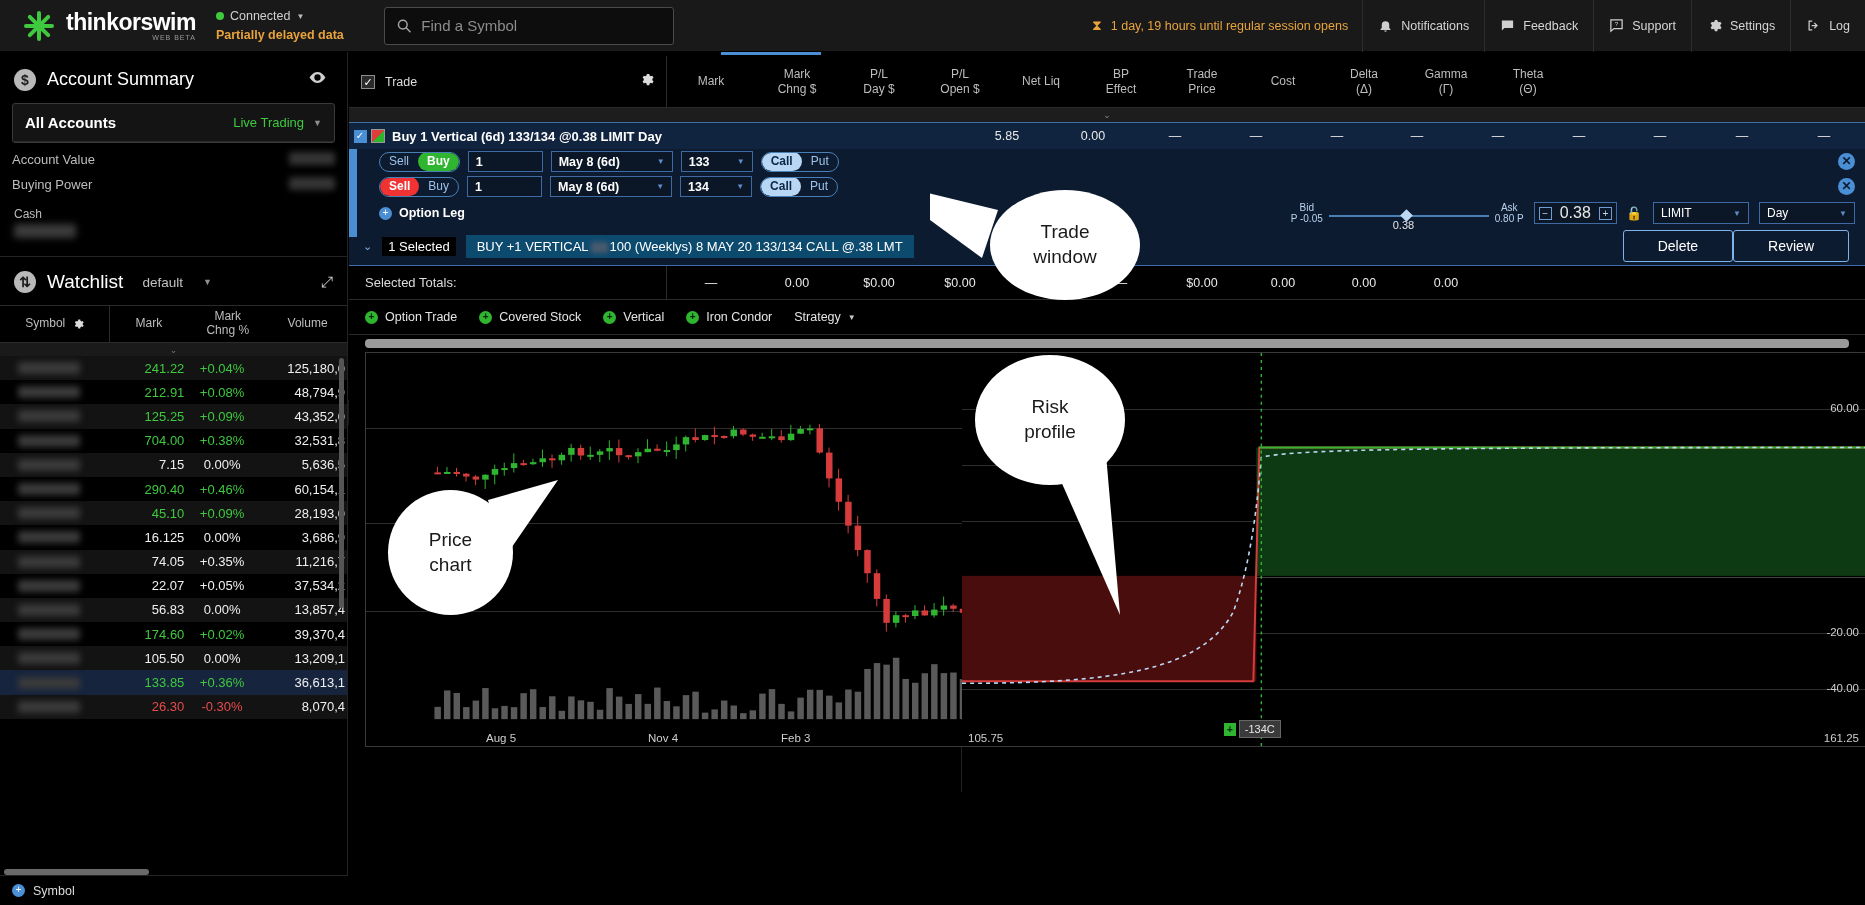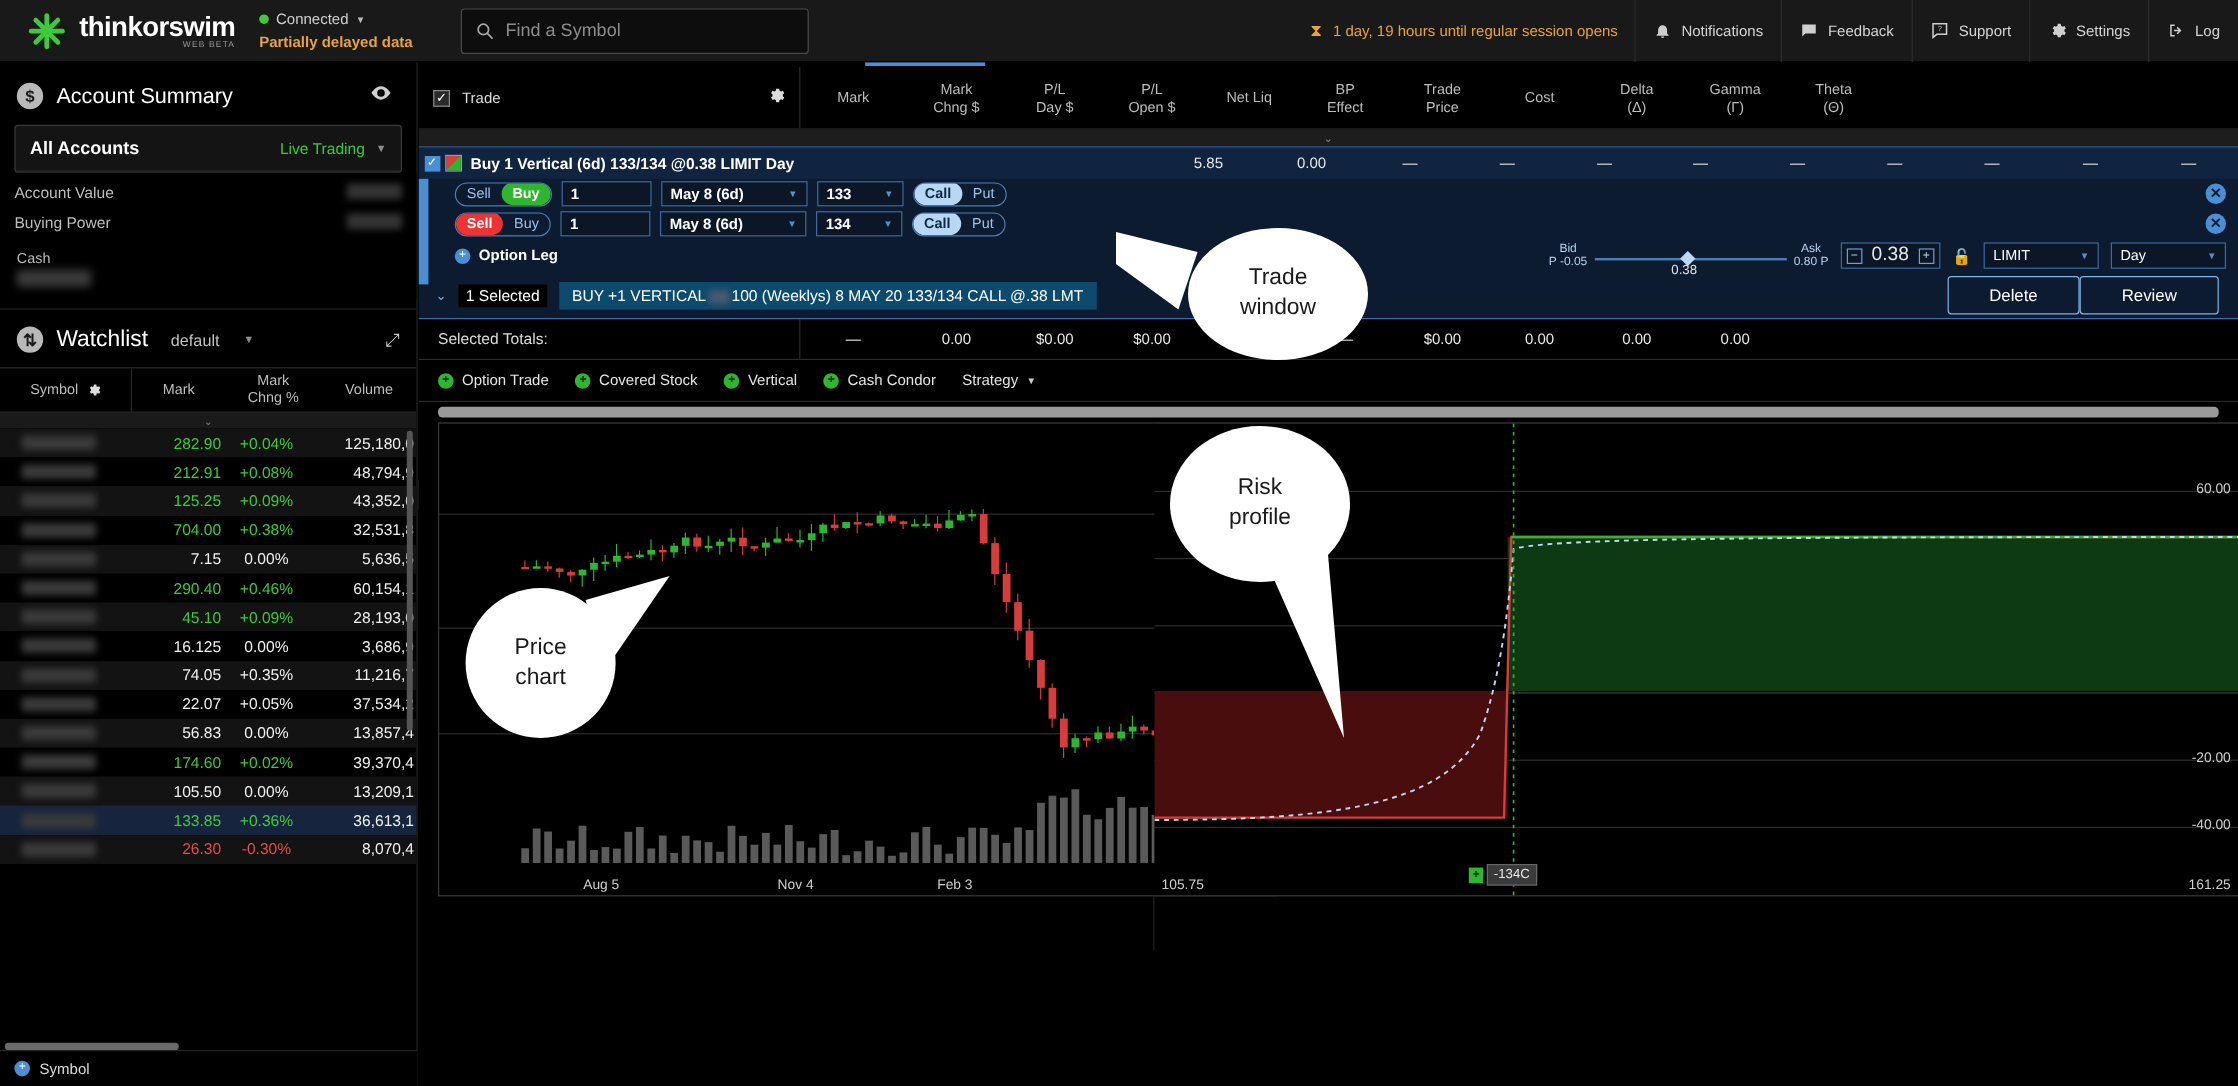--- a/index.html
+++ b/index.html
@@ -337,21 +337,21 @@
     </div>
     <div class="c c-vol"><span>Volume</span></div>
   </div>
   <div class="wl-collapse">⌄</div>
   <div class="wl-rows" id="wl-rows">
     <div class="wl-scroll"></div>
   <div class="wl-row">
         <div class="wl-sym">
           <div class="b"></div>
         </div>
-        <div class="wl-mark g">282.90</div>
+        <div class="wl-mark g">241.22</div>
         <div class="wl-chg g">+0.04%</div>
         <div class="wl-vol w">125,180,0</div>
       </div>
       <div class="wl-row">
         <div class="wl-sym">
           <div class="b"></div>
         </div>
         <div class="wl-mark g">212.91</div>
         <div class="wl-chg g">+0.08%</div>
         <div class="wl-vol w">48,794,9</div>
@@ -664,21 +664,21 @@
     <span class="strat-item">
       <span class="grn-plus">+</span>
       <span>Covered Stock</span>
     </span>
     <span class="strat-item">
       <span class="grn-plus">+</span>
       <span>Vertical</span>
     </span>
     <span class="strat-item">
       <span class="grn-plus">+</span>
-      <span>Cash Condor</span>
+      <span>Iron Condor</span>
     </span>
     <span class="strat-item">
       <span>Strategy</span>
       <span class="ddarrow" style="color:#c9c9c9">▼</span>
     </span>
   </div>
 
   <div class="hbar"></div>
 
   <div class="charts">

